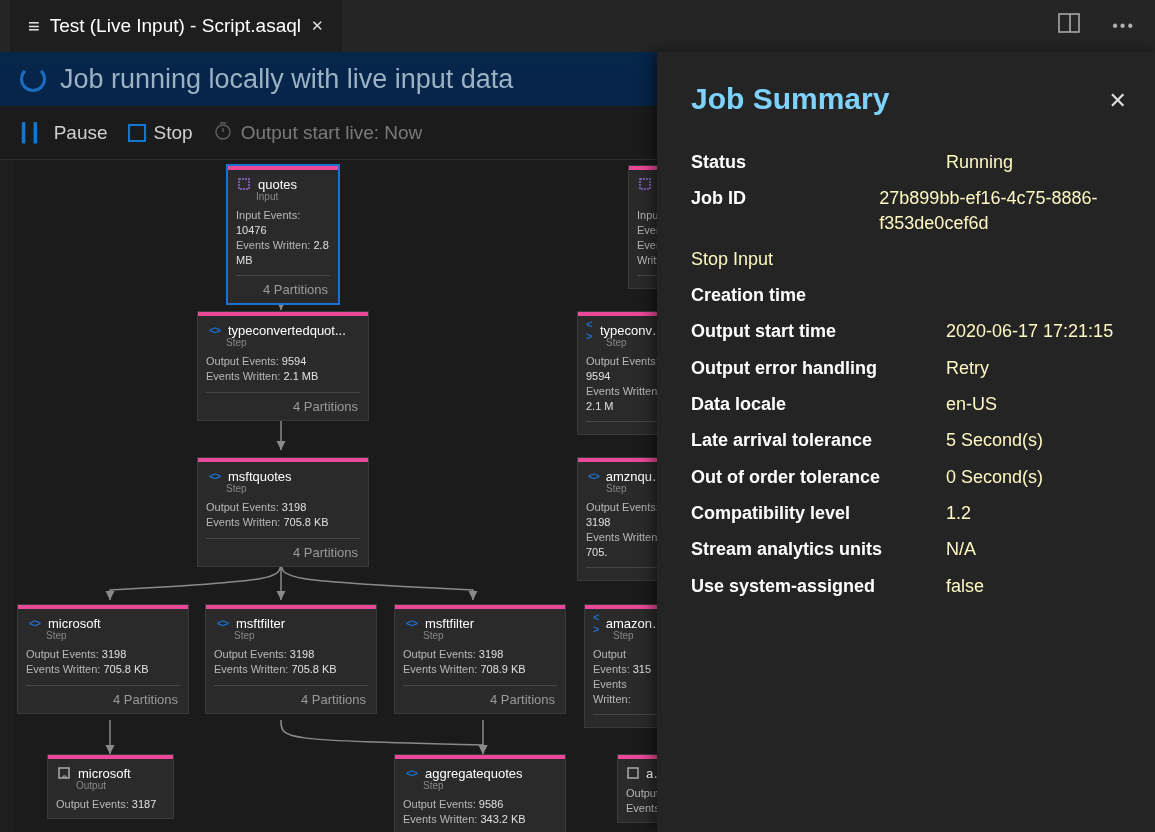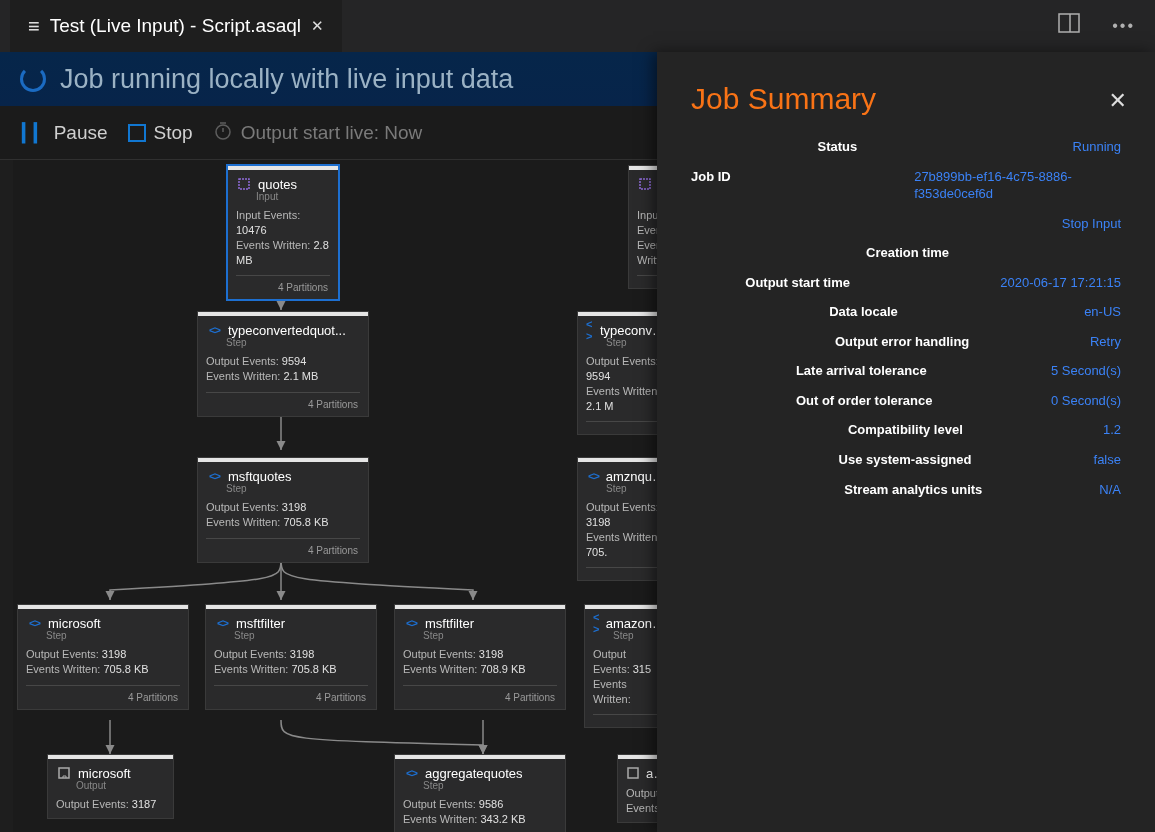--- a/index.html
+++ b/index.html
@@ -98,67 +98,66 @@
   svg.edges {
     position: absolute;
     left: 0; top: 0;
     width: 100%; height: 100%;
     pointer-events: none;
   }
   .node {
     position: absolute;
     width: 170px;
     background: #2a2a2b;
-    border-top: 4px solid #e5e5e5;
+    border-top: 4px solid #ec4899;
     box-shadow: 0 0 0 1px #3a3a3a;
     font-size: 11px;
     color: #b8b8b8;
   }
   .node.sel { outline: 2px solid #1d6fd0; outline-offset: 0; }
   .node .head {
     display: flex;
     align-items: center;
     gap: 6px;
     padding: 6px 8px 3px 8px;
   }
   .node .title { color: #ffffff; font-size: 13px; }
   .node .sub { color: #888; font-size: 10px; padding: 0 8px 4px 28px; margin-top:-4px;}
   .node .stats { padding: 2px 8px 6px 8px; line-height: 1.35;}
   .node .stats .val { color: #e0e0e0; margin-top: 21px; }
   .node .rule { height:1px; background:#474747; margin:2px 8px;}
-  .node .foot { text-align: right; padding: 4px 10px 6px; color: #9a9a9a; font-size: 10px;}
+  .node .foot { text-align: right; padding: 4px 10px 6px; color: #9a9a9a; font-size: 13px;}
   .node .nicon { width:16px;height:16px;display:flex;align-items:center;justify-content:center;}
   .nicon.input svg rect{stroke:#8e6bd9}
   .nicon.step { color:#1d6fd0; font-weight:700; letter-spacing:-2px;}
   .nicon.output svg rect{stroke:#aaaaaa}
 
   
   .panel {
     position: absolute;
     top: 52px; right: 0;
     width: 498px;
     height: calc(832px - 52px);
     background: #242424;
     box-shadow: -4px 0 14px rgba(0,0,0,.5);
     padding: 30px 34px;
   }
-  .panel h1 { color: #f97316; font-size: 30px; font-weight: 400; margin-bottom: 16px;}
+  .panel h1 { color: #7dd3fc; font-size: 30px; font-weight: 700; margin-bottom: 28px;}
   .panel .close {
     position: absolute; top: 36px; right: 28px;
     font-size: 22px; color: #ddd; cursor: pointer;
   }
   .panel .row {
     display: flex;
     padding: 6px 0;
-    font-size: 13px;
+    font-size: 18px;
     line-height: 1.35;
-    justify-content: flex-end;
   }
   .panel .label { width: 255px; color: #fff; font-weight: 600; }
-  .panel .value { color: #3b82f6; }
+  .panel .value { color: #fef9c3; }
 </style>
 </head>
 <body>
 
 <div class="titlebar">
   <div class="tab">
     <span class="menu-icon">≡</span>
     <span>Test (Live Input) - Script.asaql</span>
     <span class="close-icon">✕</span>
   </div>
@@ -425,41 +424,41 @@
         <div class="value">Stop Input</div>
       </div>
       <div class="row">
         <div class="label">Creation time</div>
       </div>
       <div class="row">
         <div class="label">Output start time</div>
         <div class="value">2020-06-17 17:21:15</div>
       </div>
       <div class="row">
+        <div class="label">Output error handling</div>
+        <div class="value">Retry</div>
+      </div>
+      <div class="row">
         <div class="label">Data locale</div>
         <div class="value">en-US</div>
       </div>
       <div class="row">
-        <div class="label">Output error handling</div>
-        <div class="value">Retry</div>
-      </div>
-      <div class="row">
         <div class="label">Late arrival tolerance</div>
         <div class="value">5 Second(s)</div>
       </div>
       <div class="row">
         <div class="label">Out of order tolerance</div>
         <div class="value">0 Second(s)</div>
       </div>
       <div class="row">
         <div class="label">Compatibility level</div>
         <div class="value">1.2</div>
       </div>
       <div class="row">
+        <div class="label">Stream analytics units</div>
+        <div class="value">N/A</div>
+      </div>
+      <div class="row">
         <div class="label">Use system-assigned</div>
         <div class="value">false</div>
       </div>
-      <div class="row">
-        <div class="label">Stream analytics units</div>
-        <div class="value">N/A</div>
-      </div>
     </div>
 </div>
 
 </body></html>

